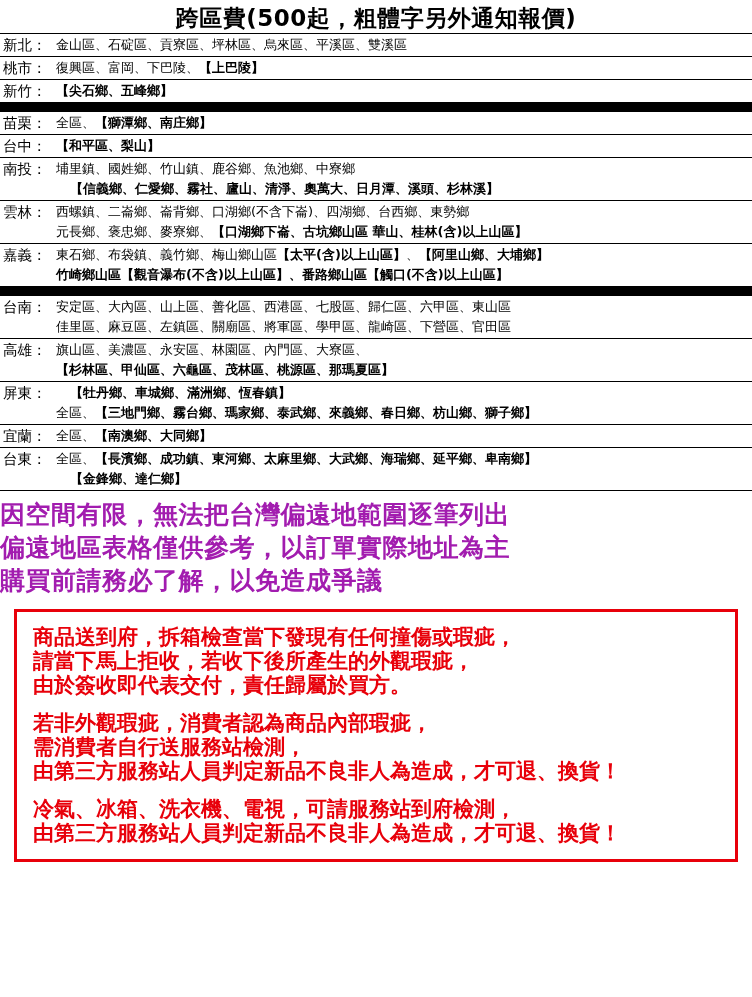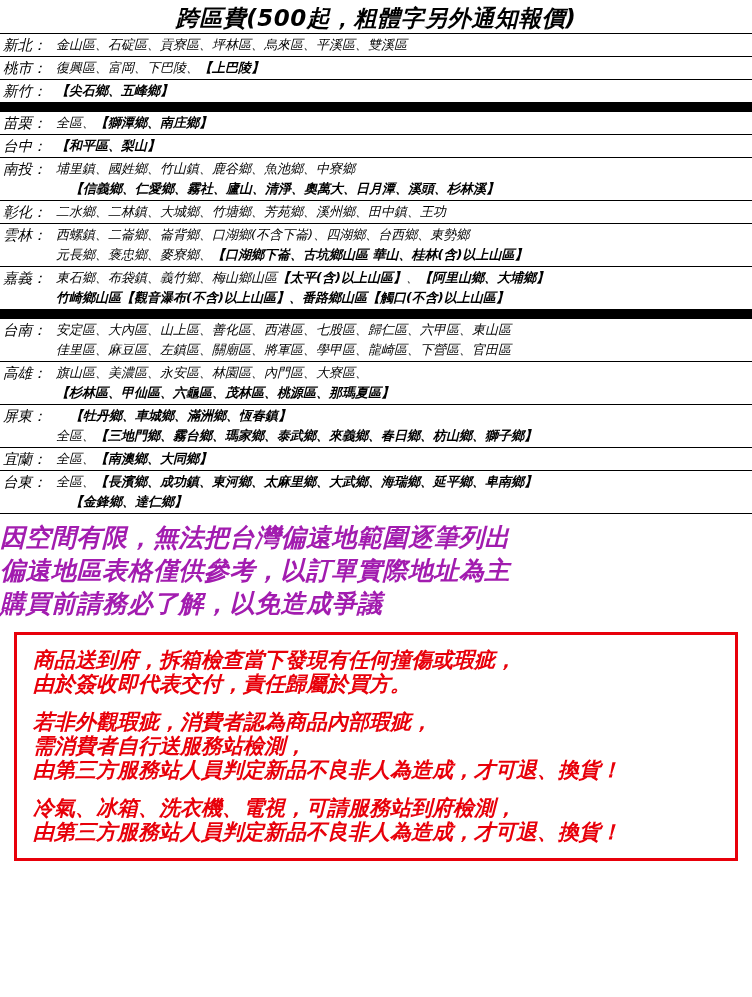--- a/index.html
+++ b/index.html
@@ -12,21 +12,20 @@
     height: 997px;
     font-family: "DejaVu Sans", "Liberation Sans", sans-serif;
     color: #000000;
     overflow: hidden;
   }
   .page {
     position: relative;
     width: 752px;
     height: 891px;
     box-sizing: border-box;
-    font-style: italic;
   }
   .title {
     text-align: center;
     font-size: 23px;
     font-weight: bold;
     line-height: 30px;
     padding-top: 3px;
     letter-spacing: 0.5px;
   }
   .row {
@@ -139,26 +138,20 @@
         </div>
       </div>
       <div class="row">
         <div class="lbl">南投：</div>
         <div class="val">
           <span class="line"><span>埔里鎮、國姓鄉、竹山鎮、鹿谷鄉、魚池鄉、中寮鄉</span></span>
           <span class="line indent"><span class="b">【信義鄉、仁愛鄉、霧社、廬山、清淨、奧萬大、日月潭、溪頭、杉林溪】</span></span>
         </div>
       </div>
       <div class="row">
-        <div class="lbl">彰化：</div>
-        <div class="val">
-          <span class="line"><span>二水鄉、二林鎮、大城鄉、竹塘鄉、芳苑鄉、溪州鄉、田中鎮、王功</span></span>
-        </div>
-      </div>
-      <div class="row">
         <div class="lbl">雲林：</div>
         <div class="val">
           <span class="line"><span>西螺鎮、二崙鄉、崙背鄉、口湖鄉(不含下崙)、四湖鄉、台西鄉、東勢鄉</span></span>
           <span class="line"><span>元長鄉、褒忠鄉、麥寮鄉、</span><span class="b">【口湖鄉下崙、古坑鄉山區 華山、桂林(含)以上山區】</span></span>
         </div>
       </div>
       <div class="row">
         <div class="lbl">嘉義：</div>
         <div class="val">
           <span class="line"><span>東石鄉、布袋鎮、義竹鄉、梅山鄉山區</span><span class="b">【太平(含)以上山區】</span><span>、</span><span class="b">【阿里山鄉、大埔鄉】</span></span>
@@ -205,20 +198,21 @@
     </div>
 
   <div class="warn">
     <span class="line">因空間有限，無法把台灣偏遠地範圍逐筆列出</span>
     <span class="line">偏遠地區表格僅供參考，以訂單實際地址為主</span>
     <span class="line">購買前請務必了解，以免造成爭議</span>
   </div>
 
   <div class="notice">
     <p>商品送到府，拆箱檢查當下發現有任何撞傷或瑕疵，</p>
+    <p>請當下馬上拒收，若收下後所產生的外觀瑕疵，</p>
     <p>由於簽收即代表交付，責任歸屬於買方。</p>
     <div class="gap"></div>
     <p>若非外觀瑕疵，消費者認為商品內部瑕疵，</p>
     <p>需消費者自行送服務站檢測，</p>
     <p>由第三方服務站人員判定新品不良非人為造成，才可退、換貨！</p>
     <div class="gap"></div>
     <p>冷氣、冰箱、洗衣機、電視，可請服務站到府檢測，</p>
     <p>由第三方服務站人員判定新品不良非人為造成，才可退、換貨！</p>
   </div>
 

